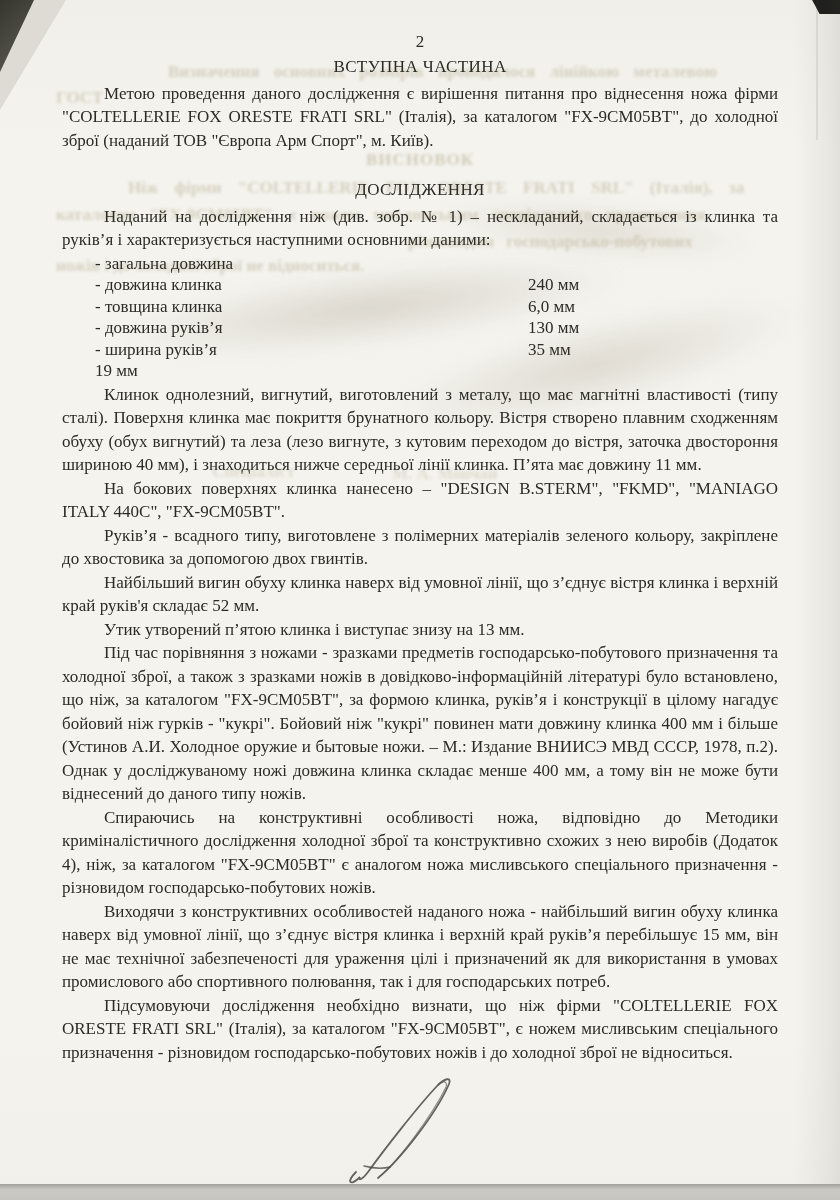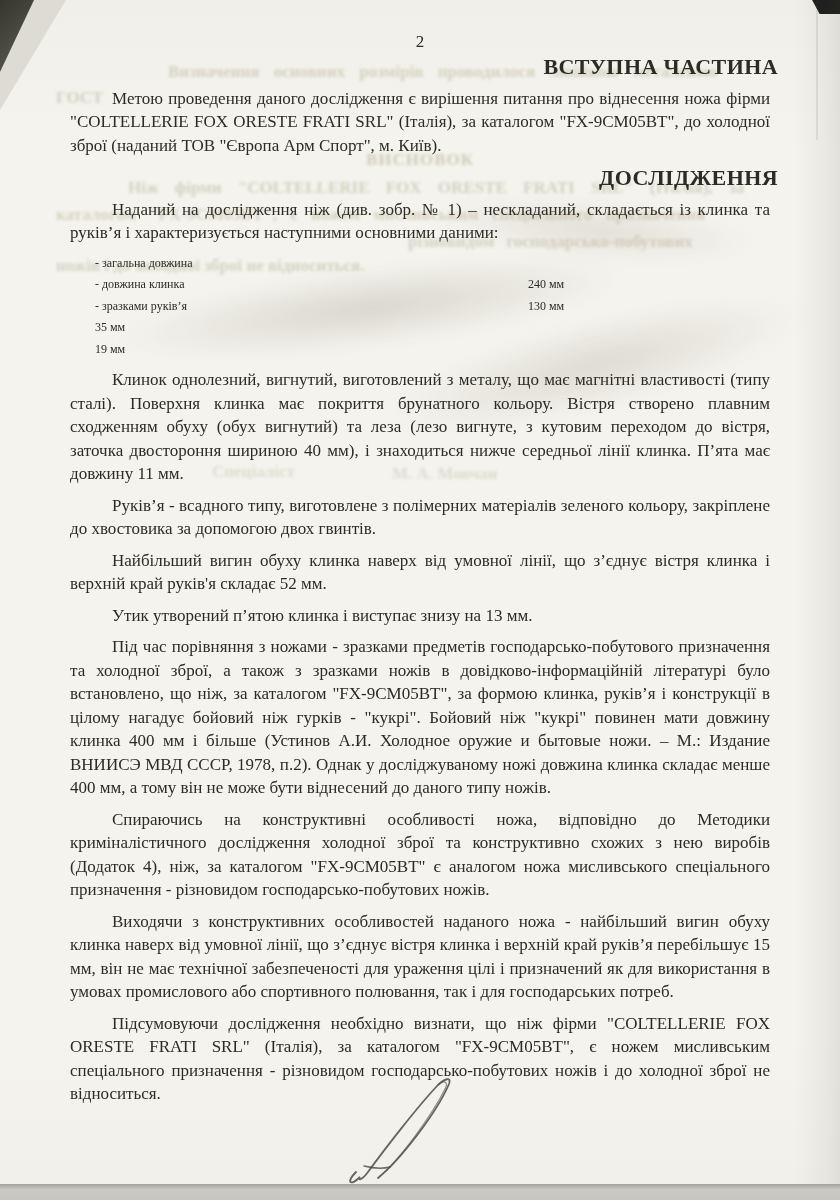--- a/index.html
+++ b/index.html
@@ -97,37 +97,37 @@
     color: #2c2b25;
     font-size: 17px;
     line-height: 23.5px;
   }
   .page-number {
     text-align: center;
     height: 23px;
   }
   .doc-heading {
     margin: 2px 0 3px 0;
-    text-align: right;
-    font-size: 22px;
-    font-weight: 700;
+    text-align: center;
+    font-size: 17px;
+    font-weight: 400;
     letter-spacing: 0.4px;
   }
-  .doc-heading.second { margin-top: 9px; }
+  .doc-heading.second { margin-top: 26px; }
   .para {
-    margin: 8px;
+    margin: 0;
     text-indent: 42px;
     text-align: justify;
   }
   .meas-table { margin: 1px 0 1px 33px; }
   .meas-row {
     display: grid;
     grid-template-columns: 433px auto;
     line-height: 21.5px;
-    font-size: 12px;
+    font-size: 17px;
   }
   
   .signature-svg {
     position: absolute;
     left: 338px; top: 1068px;
     width: 152px; height: 120px;
   }
 </style>
 </head>
 <body>
@@ -162,32 +162,38 @@
 
       <div class="meas-table">
         <div class="meas-row">
           <span>- загальна довжина</span>
         </div>
         <div class="meas-row">
           <span>- довжина клинка</span>
           <span>240 мм</span>
         </div>
         <div class="meas-row">
-          <span>- зразками руків’я</span>
+          <span>- товщина клинка</span>
+          <span>6,0 мм</span>
+        </div>
+        <div class="meas-row">
+          <span>- довжина руків’я</span>
           <span>130 мм</span>
         </div>
         <div class="meas-row">
+          <span>- ширина руків’я</span>
           <span>35 мм</span>
         </div>
         <div class="meas-row">
           <span>19 мм</span>
         </div>
       </div>
 
       <p class="para">Клинок однолезний, вигнутий, виготовлений з металу, що має магнітні властивості (типу сталі). Поверхня клинка має покриття брунатного кольору. Вістря створено плавним сходженням обуху (обух вигнутий) та леза (лезо вигнуте, з кутовим переходом до вістря, заточка двостороння шириною 40 мм), і знаходиться нижче середньої лінії клинка. П’ята має довжину 11 мм.</p>
+      <p class="para">На бокових поверхнях клинка нанесено – "DESIGN B.STERM", "FKMD", "MANIAGO ITALY 440C", "FX-9CM05BT".</p>
       <p class="para">Руків’я - всадного типу, виготовлене з полімерних матеріалів зеленого кольору, закріплене до хвостовика за допомогою двох гвинтів.</p>
       <p class="para">Найбільший вигин обуху клинка наверх від умовної лінії, що з’єднує вістря клинка і верхній край руків'я складає 52 мм.</p>
       <p class="para">Утик утворений п’ятою клинка і виступає знизу на 13 мм.</p>
       <p class="para">Під час порівняння з ножами - зразками предметів господарсько-побутового призначення та холодної зброї, а також з зразками ножів в довідково-інформаційній літературі було встановлено, що ніж, за каталогом "FX-9CM05BT", за формою клинка, руків’я і конструкції в цілому нагадує бойовий ніж гурків - "кукрі". Бойовий ніж "кукрі" повинен мати довжину клинка 400 мм і більше (Устинов А.И. Холодное оружие и бытовые ножи. – М.: Издание ВНИИСЭ МВД СССР, 1978, п.2). Однак у досліджуваному ножі довжина клинка складає менше 400 мм, а тому він не може бути віднесений до даного типу ножів.</p>
       <p class="para">Спираючись на конструктивні особливості ножа, відповідно до Методики криміналістичного дослідження холодної зброї та конструктивно схожих з нею виробів (Додаток 4), ніж, за каталогом "FX-9CM05BT" є аналогом ножа мисливського спеціального призначення - різновидом господарсько-побутових ножів.</p>
       <p class="para">Виходячи з конструктивних особливостей наданого ножа - найбільший вигин обуху клинка наверх від умовної лінії, що з’єднує вістря клинка і верхній край руків’я перебільшує 15 мм, він не має технічної забезпеченості для ураження цілі і призначений як для використання в умовах промислового або спортивного полювання, так і для господарських потреб.</p>
       <p class="para">Підсумовуючи дослідження необхідно визнати, що ніж фірми "COLTELLERIE FOX ORESTE FRATI SRL" (Італія), за каталогом "FX-9CM05BT", є ножем мисливським спеціального призначення - різновидом господарсько-побутових ножів і до холодної зброї не відноситься.</p>
     </div>
 
     <svg class="signature-svg" viewBox="0 0 152 120">

